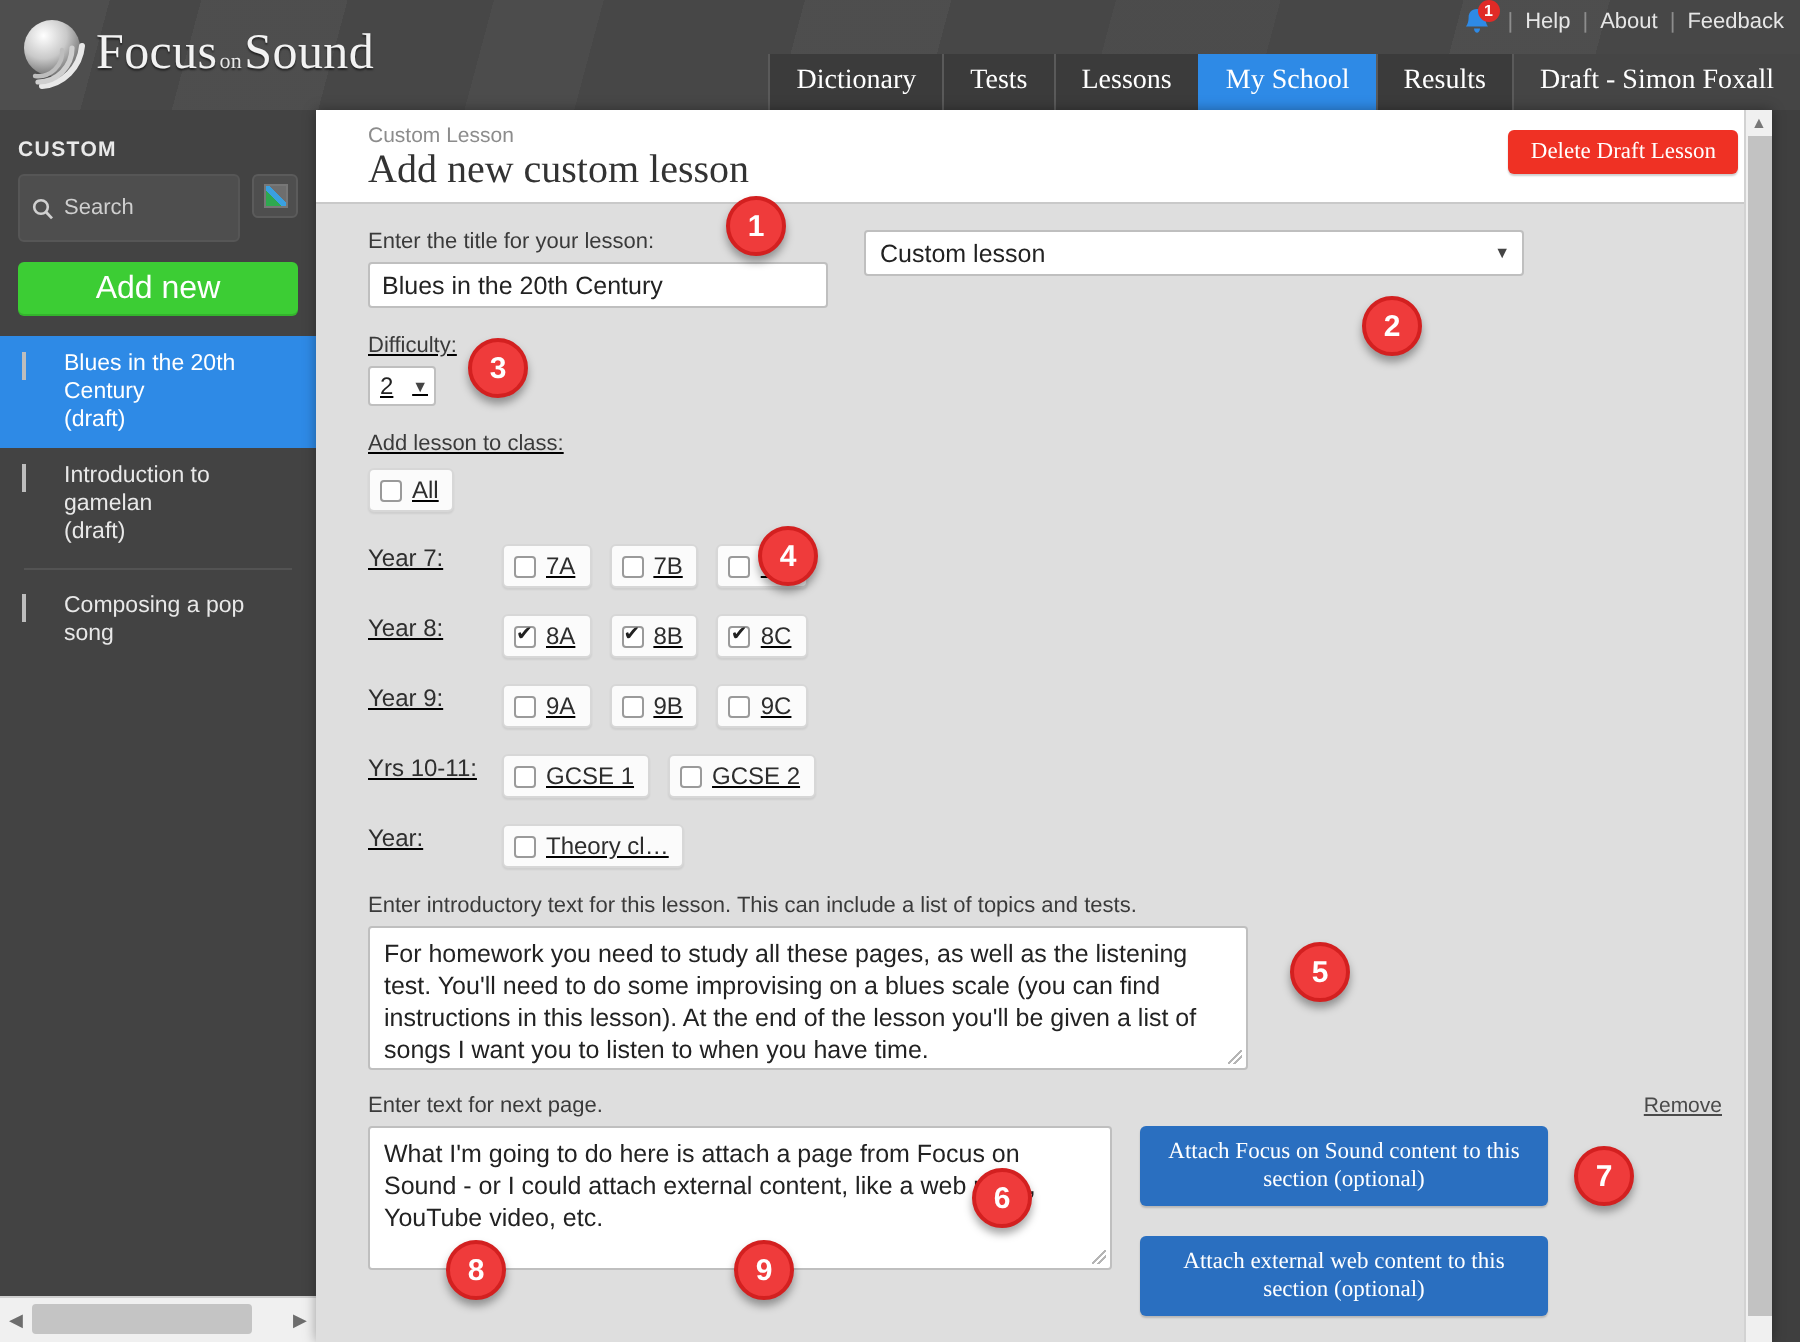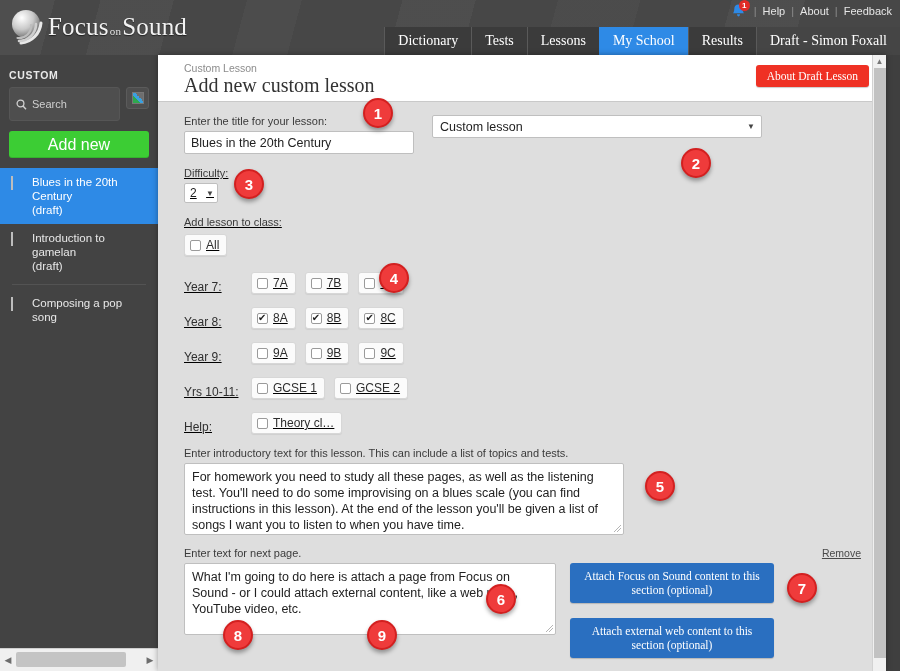--- a/index.html
+++ b/index.html
@@ -158,21 +158,21 @@
     border-radius: 2px; font-size: 12.5px; color: #222;
     display: flex; align-items: center; justify-content: space-between;
     padding: 0 6px 0 7px;
   }
   .sel .car { font-size: 8px; color: #444; }
   .sel.small { width: 34px; padding: 0 3px 0 5px; font-size: 12px; height: 20px; }
 
   .block { margin-top: 13px; text-decoration: underline; }
 
   
-  .cb-row { display: flex; align-items: flex-end; gap: 9px; margin-bottom: 13px; }
+  .cb-row { display: flex; align-items: flex-start; gap: 9px; margin-bottom: 13px; }
   .cb-lab { font-size: 12px; color: #2f2f2f; width: 58px; }
   .cb-lab.wide { width: 58px; }
   .chip {
     background: #fbfbfb; border: 1px solid #d7d7d7; border-radius: 3px;
     padding: 3px 7px 3px 5px; display: flex; align-items: center; gap: 5px;
     font-size: 12px; color: #2d2d2d;
     box-shadow: 0 1px 1px rgba(0,0,0,.07);
   }
   .box {
     width: 11px; height: 11px; border: 1px solid #9a9a9a; background: #fff;
@@ -341,21 +341,21 @@
       <div class="thumb"></div>
     </div>
     <div class="arrow">▶</div>
   </div>
 
   <div class="panel">
 
     <div class="panel-head">
       <div class="crumb">Custom Lesson</div>
       <div class="ptitle">Add new custom lesson</div>
-      <div class="delete-btn">About Draft Lesson</div>
+      <div class="delete-btn">Delete Draft Lesson</div>
     </div>
 
     <div class="body">
 
       <div class="row-top">
         <div>
           <div class="flabel">Enter the title for your lesson:</div>
           <div class="tin">Blues in the 20th Century</div>
         </div>
         <div>
@@ -438,21 +438,21 @@
             <span class="box"></span>
             <span>GCSE 1</span>
           </div>
           <div class="chip">
             <span class="box"></span>
             <span>GCSE 2</span>
           </div>
         </div>
 
         <div class="cb-row">
-          <span class="cb-lab">Help:</span>
+          <span class="cb-lab">Year:</span>
           <div class="chip">
             <span class="box"></span>
             <span>Theory cl…</span>
           </div>
         </div>
       </div>
 
       <div style="margin-top:4px;">
         <div class="flabel">Enter introductory text for this lesson. This can include a list of topics and tests.</div>
         <div class="ta ta-intro">For homework you need to study all these pages, as well as the listening test. You'll need to do some improvising on a blues scale (you can find instructions in this lesson). At the end of the lesson you'll be given a list of songs I want you to listen to when you have time.</div>

